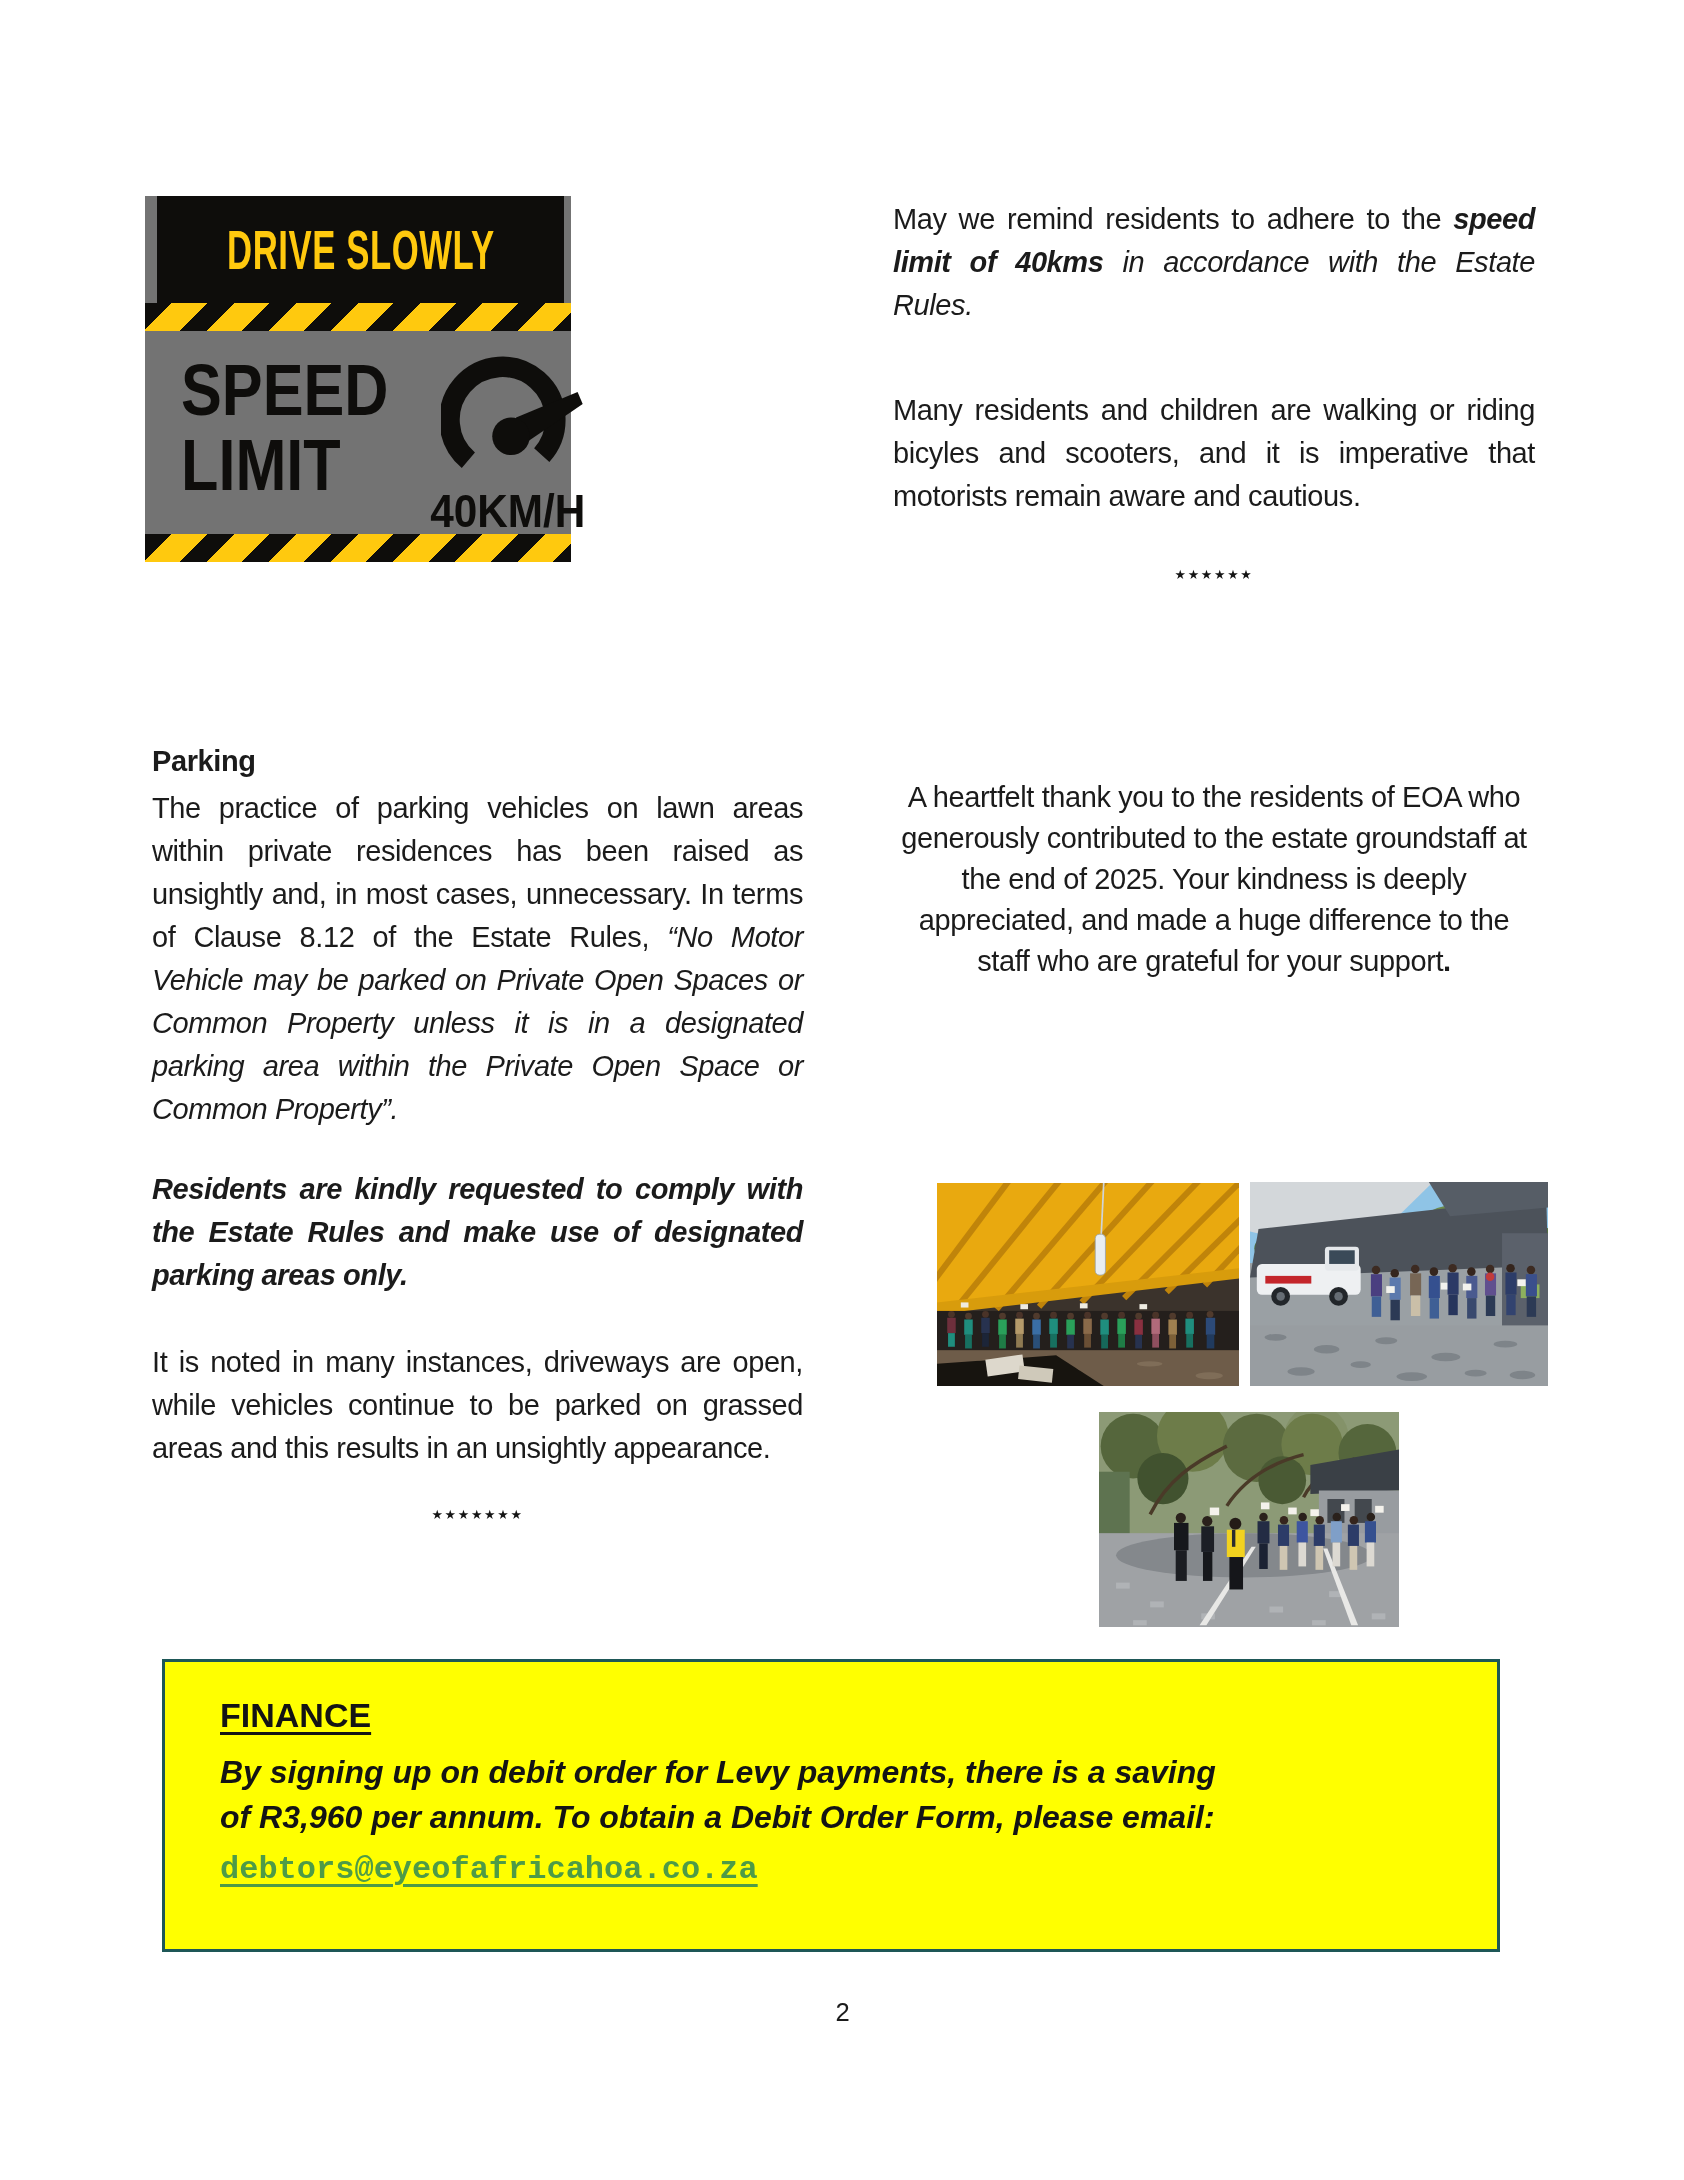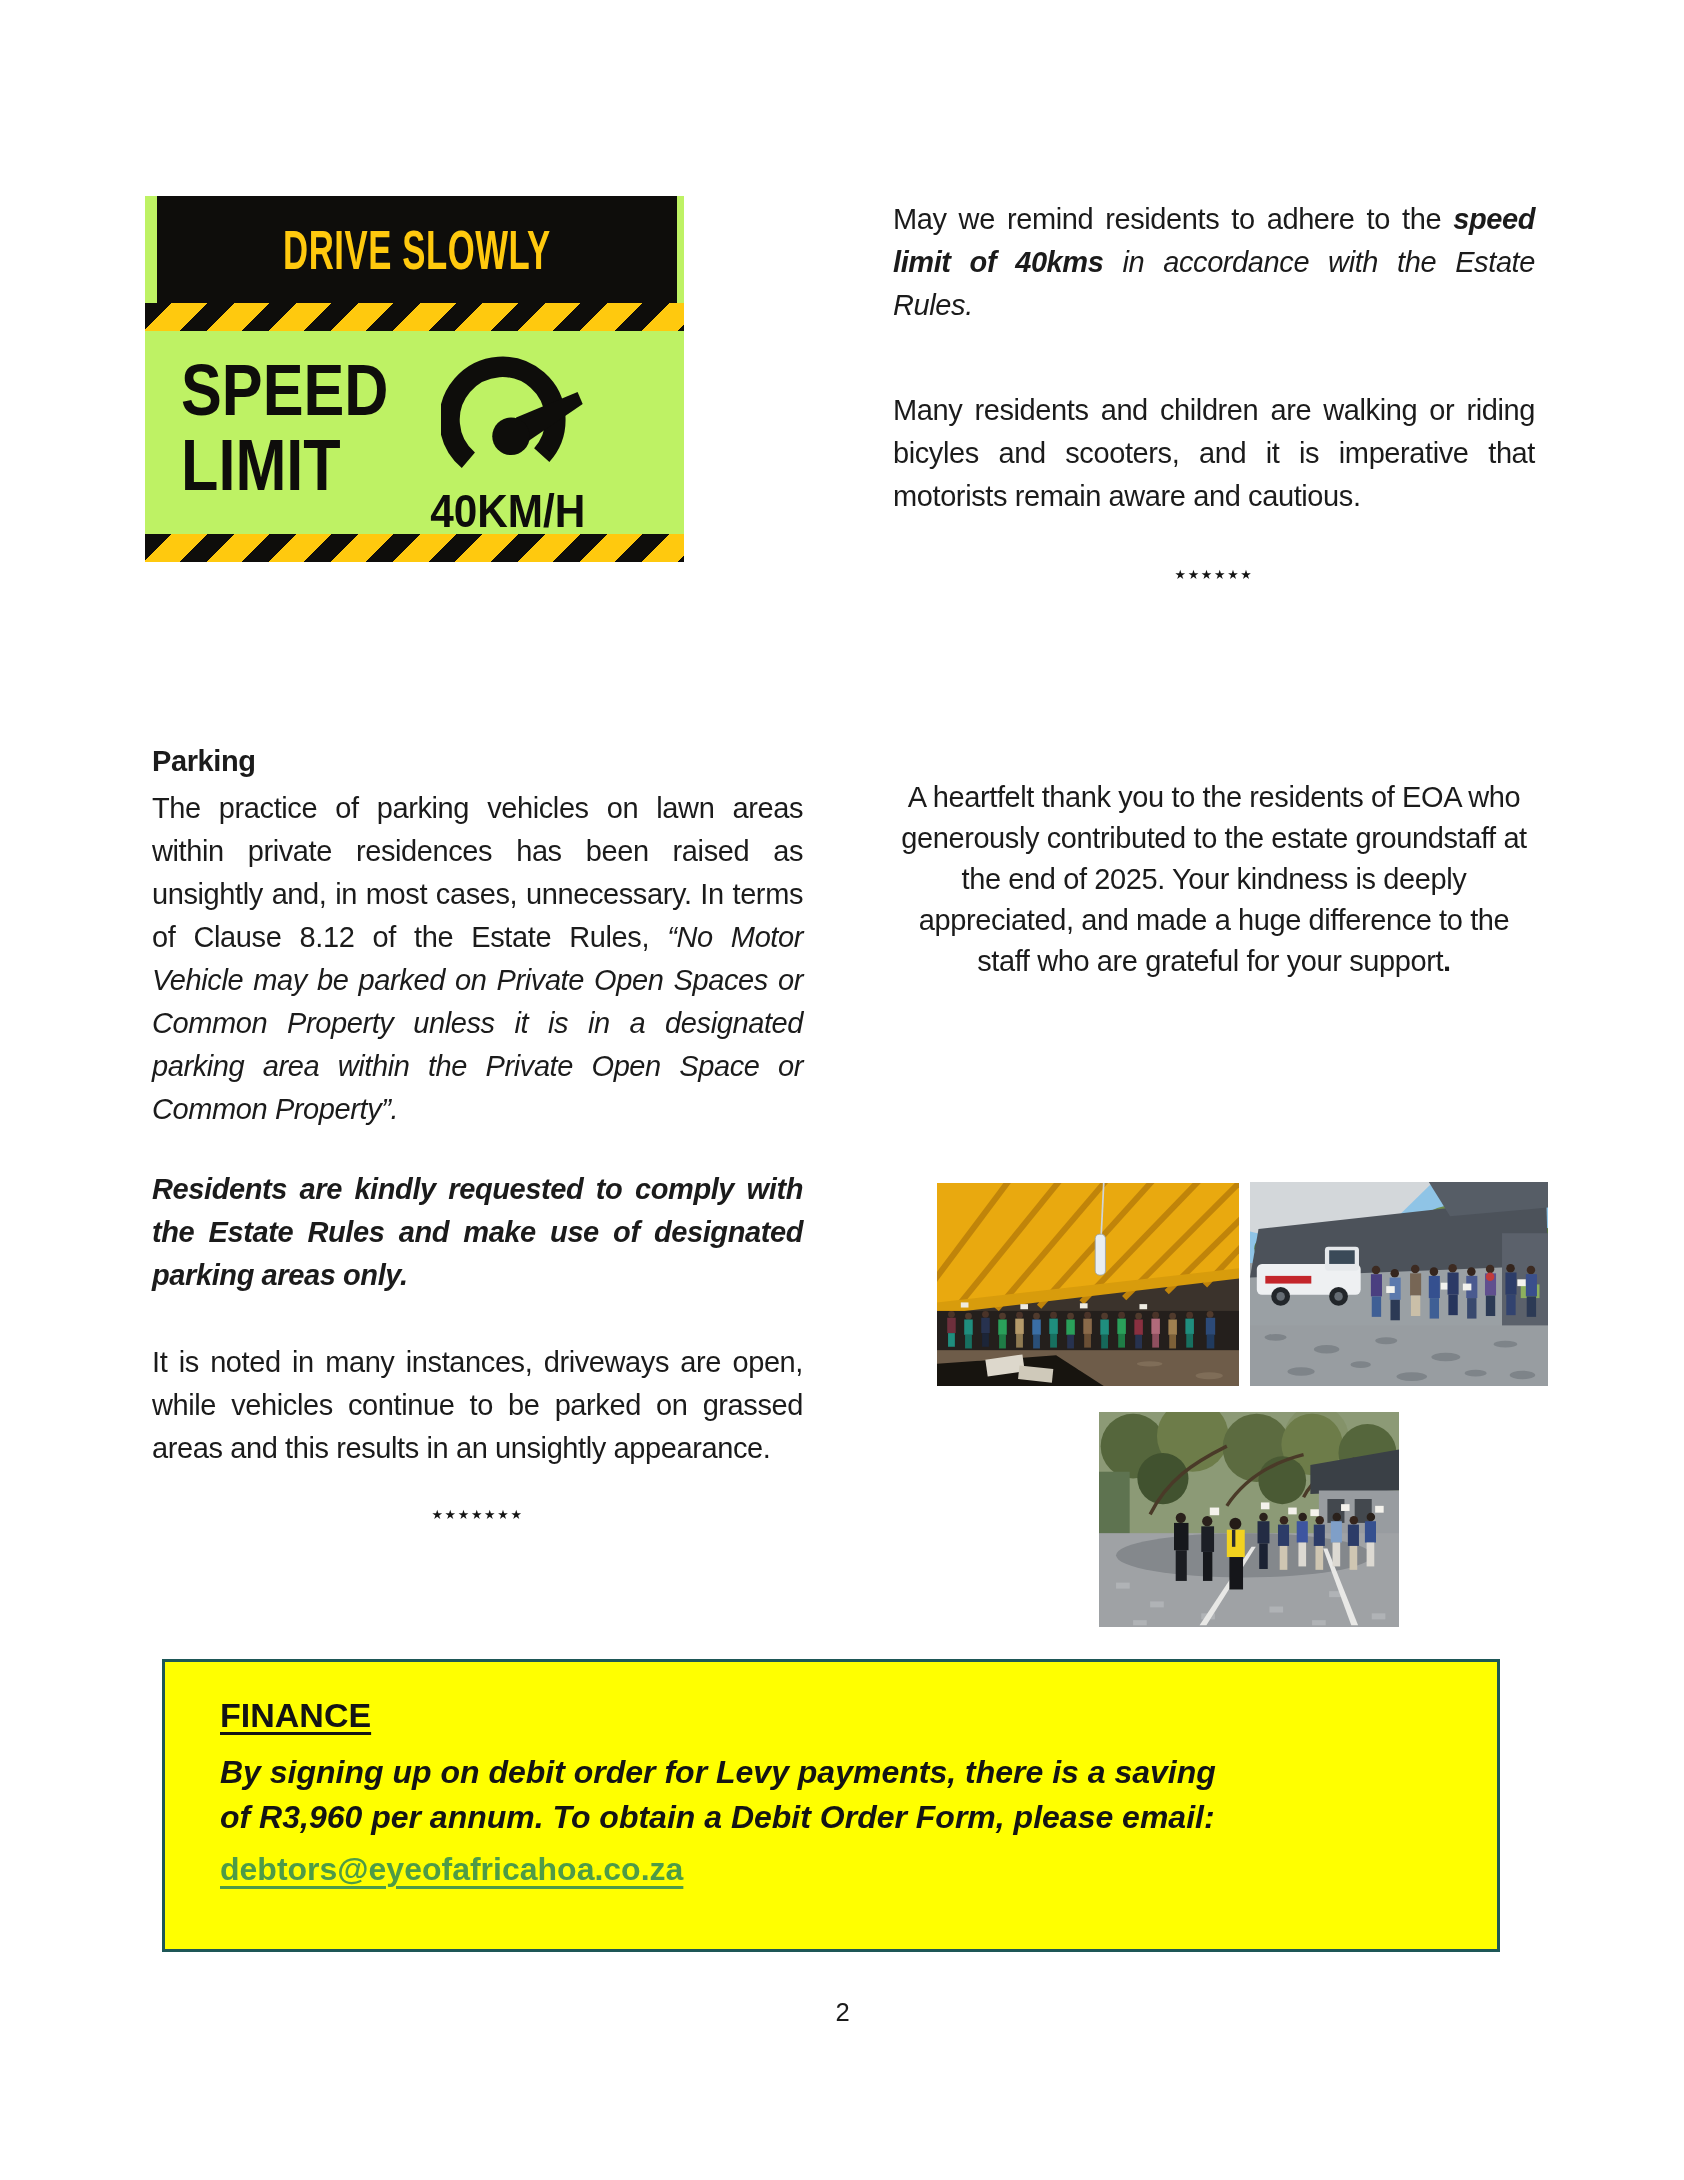--- a/index.html
+++ b/index.html
@@ -7,22 +7,22 @@
     position:relative;
     width:1685px;
     height:2181px;
     background:#ffffff;
     font-family:"Liberation Sans","DejaVu Sans",sans-serif;
     color:#1b1b1b;
     overflow:hidden;
   }
   
   .sign{
-    position:absolute;left:145px;top:196px;width:539px;height:366px;
-    background:#bef264;
+    position:absolute;left:145px;top:196px;width:426px;height:366px;
+    background:#737373;
   }
   .sign-banner{
     position:absolute;left:12px;right:6.8px;top:0;height:107px;
     background:#0E0D0B;display:flex;align-items:center;justify-content:center;
   }
   .sign-banner span{
     color:#FFC90E;font-size:56px;font-weight:bold;white-space:nowrap;
     transform:scaleX(0.62);letter-spacing:0.9px;
   }
   .hazard{
@@ -78,20 +78,21 @@
   .finance-heading{
     font-size:34px;font-weight:bold;color:#141414;
     text-decoration:underline;text-decoration-thickness:2.6px;text-underline-offset:5.1px;
     margin:0 0 15.3px 0;
   }
   .finance-line{display:block;font-size:32px;font-weight:bold;line-height:45px;color:#141414;font-style:italic;}
   .finance-link{
     display:inline-block;margin-top:6.8px;font-size:32px;font-weight:bold;line-height:45px;
     color:#4E9B47;text-decoration:underline;text-decoration-thickness:2.6px;text-underline-offset:6px;
     cursor:pointer;
+    font-family:Liberation Mono, monospace;
   }
   
   .page-number{
     position:absolute;left:0;right:0;top:1998px;text-align:center;
     font-size:25.6px;color:#1b1b1b;
   }
 </style>
 </head>
 <body>
 

